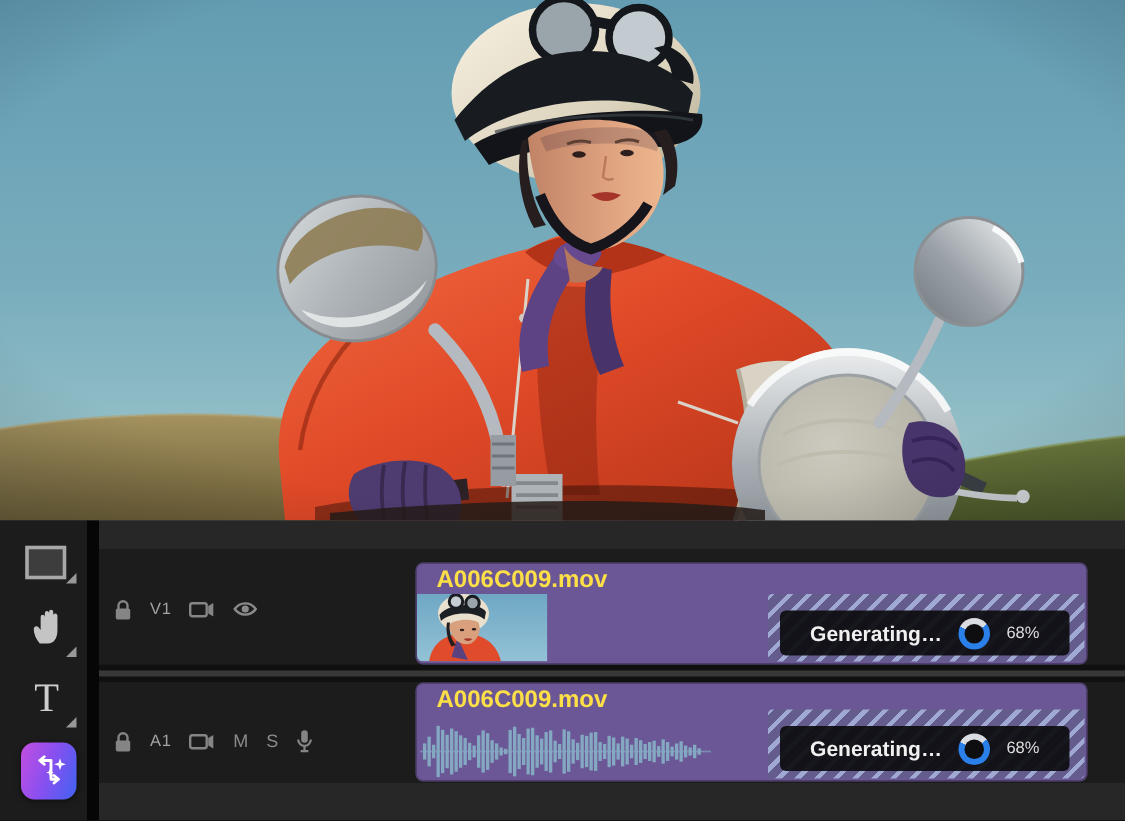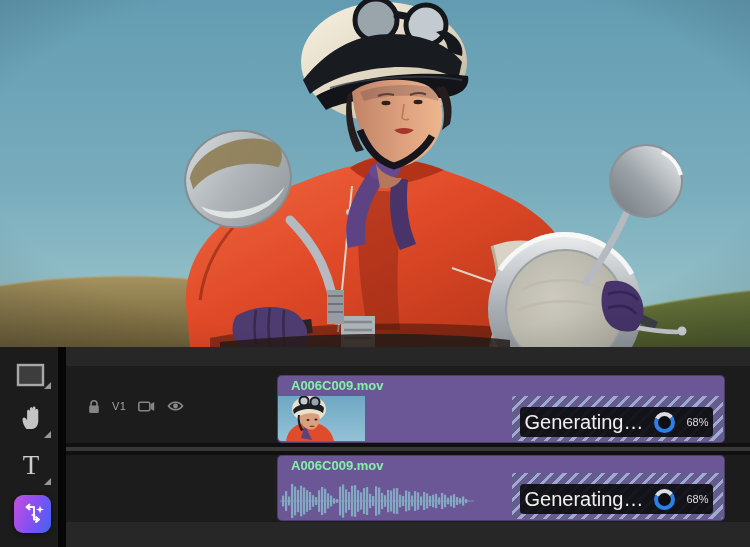--- a/index.html
+++ b/index.html
@@ -28,45 +28,45 @@
             border-left:7px solid transparent; border-bottom:7px solid #989898; }
   .fly1 { left:44px; top:35px; } .fly2 { left:44px; top:84px; } .fly3 { left:44px; top:131px; }
 
   
   .row { position:absolute; left:66px; right:0; background:#1c1c1c; }
   .row-video { top:19px;  height:77px; }
   .row-audio { top:108px; height:67px; }
   .track-divider { position:absolute; left:66px; right:0; top:96px; height:12px; background:#101010; }
   .track-divider::after { content:""; position:absolute; left:0; right:0; top:4px; height:4px; background:#383838; }
 
-  .track-header { position:absolute; left:88px; display:flex; align-items:center; gap:12px; }
+  .track-header { position:absolute; left:76px; display:flex; align-items:center; gap:12px; }
   .hdr-video { top:51px; height:16px; }
   .hdr-audio { top:139px; height:16px; }
   .track-label { font-size:11px; color:#a2a2a2; letter-spacing:.5px; }
   .ms { font-size:12px; color:#8a8a8a; }
   .hicon { display:flex; align-items:center; justify-content:center; }
 
   
   .clip { position:absolute; left:277px; width:448px; border-radius:5px;
           box-shadow:inset 0 0 0 1px rgba(0,0,0,.28); cursor:pointer; }
   .clip-video { top:28px;  height:68px; }
   .clip-audio { top:108px; height:66px; }
-  .clip-label { position:absolute; left:14px; top:3px; font-size:13px; font-weight:700; color:#86efac; }
+  .clip-label { position:absolute; left:14px; top:3px; font-size:16px; font-weight:700; color:#fde047; }
 
   .thumb { position:absolute; left:1px; top:21px; width:87px; height:45px;
            border-radius:0 0 0 4px; overflow:hidden; }
 
   .stripes { position:absolute; left:235px; width:211px; border-radius:3px; }
   .stripes-video { top:21px; height:45px; }
   .stripes-audio { top:18px; height:46px; }
 
   .badge { position:absolute; left:243px; width:193px; height:30px; background:rgba(13,13,15,.93);
            border-radius:4px; display:flex; align-items:center; justify-content:center; gap:11px; }
   .badge-video { top:32px; } .badge-audio { top:29px; }
-  .badge-text { font-size:20px; font-weight:400; color:#f0f0f0; }
+  .badge-text { font-size:14px; font-weight:700; color:#f0f0f0; }
   .badge-pct  { font-size:11px; color:#dedede; }
   .spinner { position:relative; width:21px; height:21px; border-radius:50%; }
   .spinner::after { content:""; position:absolute; inset:4px; border-radius:50%; background:#0e0e10; }
 
   .waveform { position:absolute; left:3px; top:25px; }
 </style>
 </head>
 <body>
 
 <div class="stage">
@@ -263,20 +263,44 @@
         </svg>
       </span>
       <span class="hicon">
         <svg width="17" height="12" viewBox="0 0 17 12">
           <path d="M1.5,6 C5,1 12,1 15.5,6 C12,11 5,11 1.5,6 Z" stroke="#8a8a8a" stroke-width="1.6" fill="none"></path>
           <circle cx="8.5" cy="6" r="2.4" fill="#8a8a8a"></circle>
         </svg>
       </span>
     </div>
 
+    <div class="track-header hdr-audio">
+      <span class="hicon">
+        <svg width="12" height="15" viewBox="0 0 12 15">
+          <path d="M3,7 V4.8 a3,3 0 0 1 6,0 V7" stroke="#858585" stroke-width="1.6" fill="none"></path>
+          <rect x="1.2" y="6.6" width="9.6" height="7.4" rx="1.2" fill="#858585"></rect>
+        </svg>
+      </span>
+      <span class="track-label">A1</span>
+      <span class="hicon">
+        <svg width="17" height="13" viewBox="0 0 17 13">
+          <rect x="0.8" y="2.2" width="11" height="8.6" rx="1.5" stroke="#858585" stroke-width="1.6" fill="none"></rect>
+          <path d="M12.8,4 L16.2,2 V11 L12.8,9 Z" fill="#858585"></path>
+        </svg>
+      </span>
+      <span class="ms">M</span>
+      <span class="ms">S</span>
+      <span class="hicon">
+        <svg width="12" height="17" viewBox="0 0 12 17">
+          <rect x="3.8" y="0.8" width="4.4" height="8.4" rx="2.2" fill="#858585"></rect>
+          <path d="M1.8,7 a4.2,4.2 0 0 0 8.4,0" stroke="#858585" stroke-width="1.5" fill="none"></path>
+          <path d="M6,11.8 V14.2 M3.4,14.8 H8.6" stroke="#858585" stroke-width="1.5"></path>
+        </svg>
+      </span>
+    </div>
 
     <div class="clip clip-video" style="background: rgb(107, 87, 149);">
       <span class="clip-label">A006C009.mov</span>
       <div class="thumb">
         <svg width="87" height="45" viewBox="0 0 87 45">
           <defs>
             <linearGradient id="tsky" x1="0" y1="0" x2="0" y2="1">
               <stop offset="0" stop-color="#6fa7c4"></stop>
                 <stop offset="1" stop-color="#93c2d6"></stop>
             </linearGradient>

